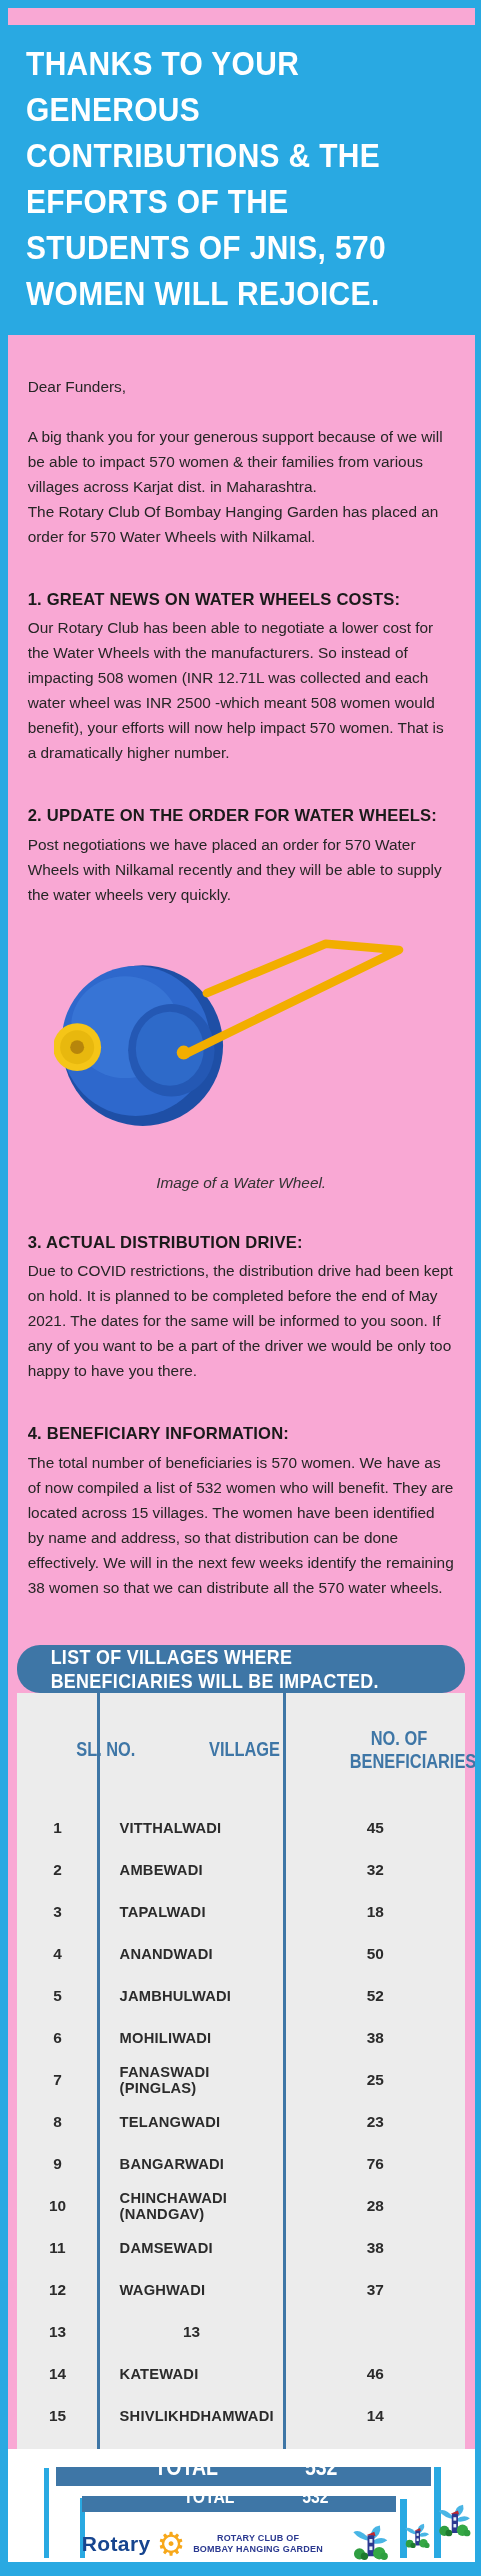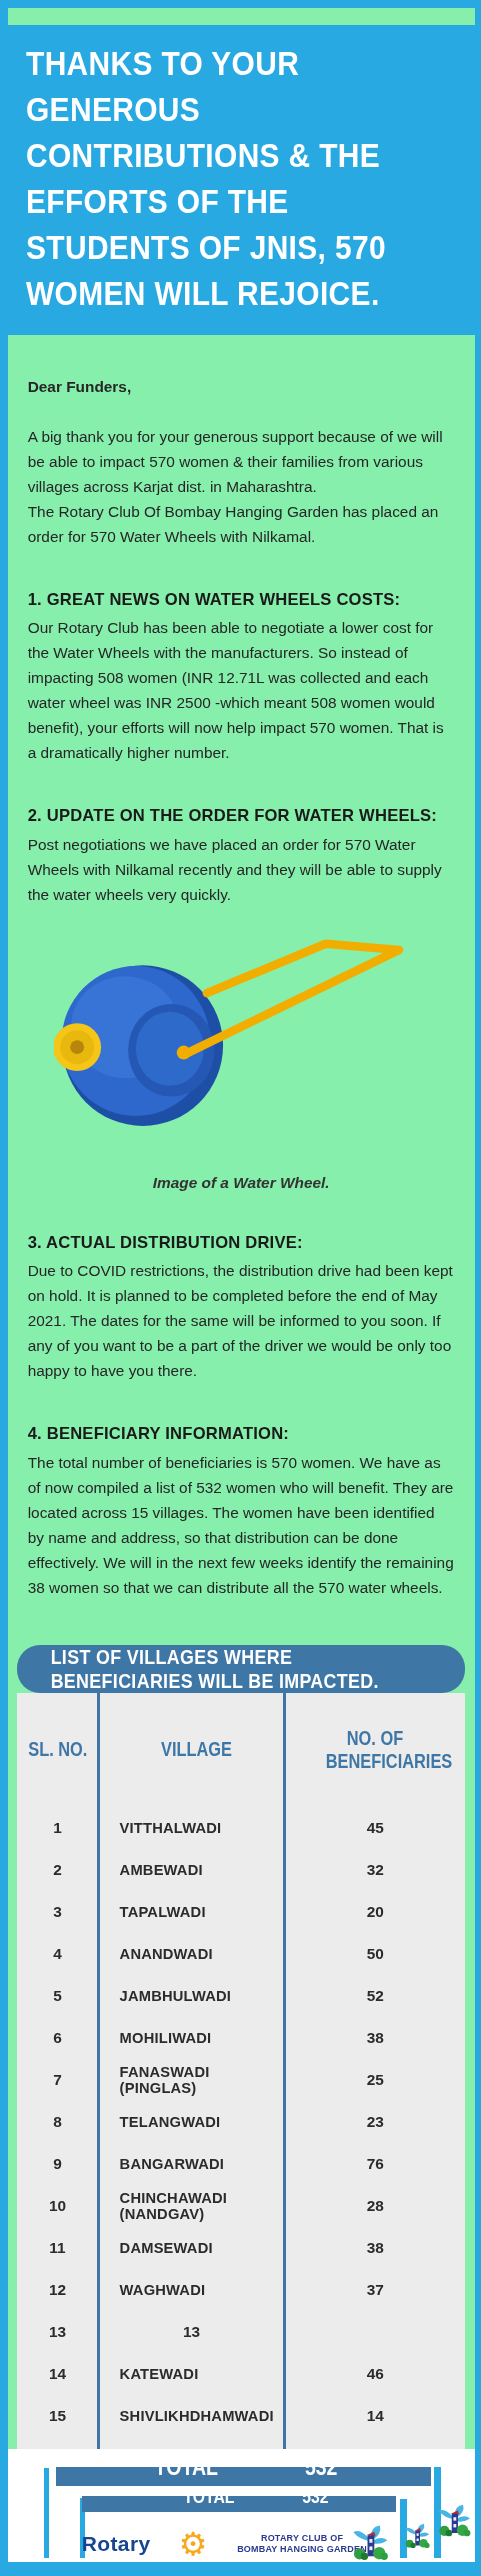--- a/index.html
+++ b/index.html
@@ -4,62 +4,62 @@
 <style>
   html,body{margin:0;padding:0;}
   body{
     width:482px;height:2576px;position:relative;
     background:#29A9E2;
     font-family:"Liberation Sans", sans-serif;
     -webkit-font-smoothing:antialiased;
   }
   .card{
     position:absolute;left:7.7px;top:7.7px;width:467px;height:2554px;
-    background:#86efac;overflow:hidden;
+    background:#f9a8d4;overflow:hidden;
   }
   
   .title-block{
     margin-top:17px;background:#29A9E2;
     padding:15.4px 18.5px 18.5px 18.5px;
   }
   .title-text{
     display:inline-block;color:#ffffff;font-weight:bold;
     font-size:34px;line-height:46px;letter-spacing:0.4px;
     transform:scaleX(.88);transform-origin:left center;
     width:113%;
   }
   .condensed{transform:scaleX(.85);transform-origin:center;display:inline-block;}
   
   .content{padding:0 20px;color:#262626;}
-  .salutation{margin-top:39px;font-size:15.4px;line-height:25px;font-weight:bold;}
+  .salutation{margin-top:39px;font-size:15.4px;line-height:25px;}
   p.body{margin:25px 0 0 0;font-size:15.4px;line-height:25px;white-space:pre-line;}
   h2.sec{
     margin:39px 0 4.6px 0;font-size:16.6px;line-height:23px;
     font-weight:bold;color:#1a1a1a;letter-spacing:0.2px;
   }
   h2.sec + p.body{margin-top:1.5px;}
   
   .figure{margin:29px 0 0 26px;}
   .caption{
     margin-top:42px;text-align:center;font-style:italic;
-    font-size:15.4px;color:#333;font-weight:bold;
+    font-size:15.4px;color:#333;
   }
   
   .table-wrap{margin:45px 9.3px 0 9.3px;}
   .tbl-title{
     background:#3E76A6;height:48px;display:flex;
     align-items:center;justify-content:center;border-radius:23px;
   }
   .tbl-title span{
     color:#fff;font-weight:bold;font-size:21px;letter-spacing:0.4px;
   }
   .tbl-grid{position:relative;background:#ECECEC;padding-bottom:26px;}
   .divider{position:absolute;top:0;bottom:0;width:3.1px;background:#3E76A6;}
   .div1{left:80px;} .div2{left:266px;}
-  .hdr-row{display:grid;grid-template-columns:81px 187px 1fr;height:114px;}
+  .hdr-row{display:grid;grid-template-columns:81px 187px 1fr;height:114px;margin-left:48px;}
   .hdr-cell{display:flex;align-items:center;justify-content:center;
     color:#3E76A6;font-weight:bold;font-size:19.3px;line-height:23px;text-align:center;}
   .hdr-cell.village{justify-content:center;padding-left:21.6px;}
   .t-row{display:grid;grid-template-columns:81px 187px 1fr;height:42px;}
   .t-cell{display:flex;align-items:center;font-weight:bold;font-size:14.7px;color:#2b2b2b;}
   .t-cell.sl{justify-content:center;font-size:15.4px;}
   .t-cell.village{padding-left:21.6px;letter-spacing:0.2px;}
   .t-cell.count{justify-content:center;font-size:15.4px;}
   .tbl-total{
     background:#3E76A6;height:70px;display:grid;
@@ -71,21 +71,21 @@
   .footer{position:absolute;left:0;bottom:0;width:467px;height:113px;background:#fff;}
   .vbar{position:absolute;background:#29A9E2;}
   .nested-bar{position:absolute;background:#3E76A6;overflow:hidden;}
   .nested-bar .cut{position:absolute;color:#fff;font-weight:bold;white-space:nowrap;}
   .nb1{left:48px;top:18px;width:375px;height:19.3px;}
   .nb1 .cut{font-size:23px;top:-12.4px;}
   .nb1 .cut.l{left:93px;} .nb1 .cut.r{left:246px;}
   .nb2{left:74px;top:47px;width:314px;height:16px;}
   .nb2 .cut{font-size:18.5px;top:-10px;}
   .nb2 .cut.l{left:97px;} .nb2 .cut.r{left:218px;}
-  .rotary-row{position:absolute;left:74px;top:77px;height:36px;display:flex;align-items:center;gap:22px;}
+  .rotary-row{position:absolute;left:74px;top:77px;height:36px;display:flex;align-items:center;}
   .rotary-word{color:#17458F;font-weight:bold;font-size:21px;letter-spacing:0.4px;}
   .gear{font-family:"DejaVu Sans",sans-serif;font-size:32px;color:#F7A81B;line-height:32px;margin:0 7.7px 0 6.2px;}
   .club-text{color:#2B3990;font-weight:bold;font-size:9px;line-height:10.8px;text-align:center;letter-spacing:0.2px;}
   .illus{position:absolute;}
 </style>
 </head>
 <body>
 
 <svg width="0" height="0" style="position:absolute" aria-hidden="true">
   <symbol id="illus-tree" viewBox="0 0 60 60">
@@ -171,21 +171,21 @@
             <div class="t-cell count">45</div>
           </div>
           <div class="t-row">
             <div class="t-cell sl">2</div>
             <div class="t-cell village">AMBEWADI</div>
             <div class="t-cell count">32</div>
           </div>
           <div class="t-row">
             <div class="t-cell sl">3</div>
             <div class="t-cell village">TAPALWADI</div>
-            <div class="t-cell count">20</div>
+            <div class="t-cell count">18</div>
           </div>
           <div class="t-row">
             <div class="t-cell sl">4</div>
             <div class="t-cell village">ANANDWADI</div>
             <div class="t-cell count">50</div>
           </div>
           <div class="t-row">
             <div class="t-cell sl">5</div>
             <div class="t-cell village">JAMBHULWADI</div>
             <div class="t-cell count">52</div>

